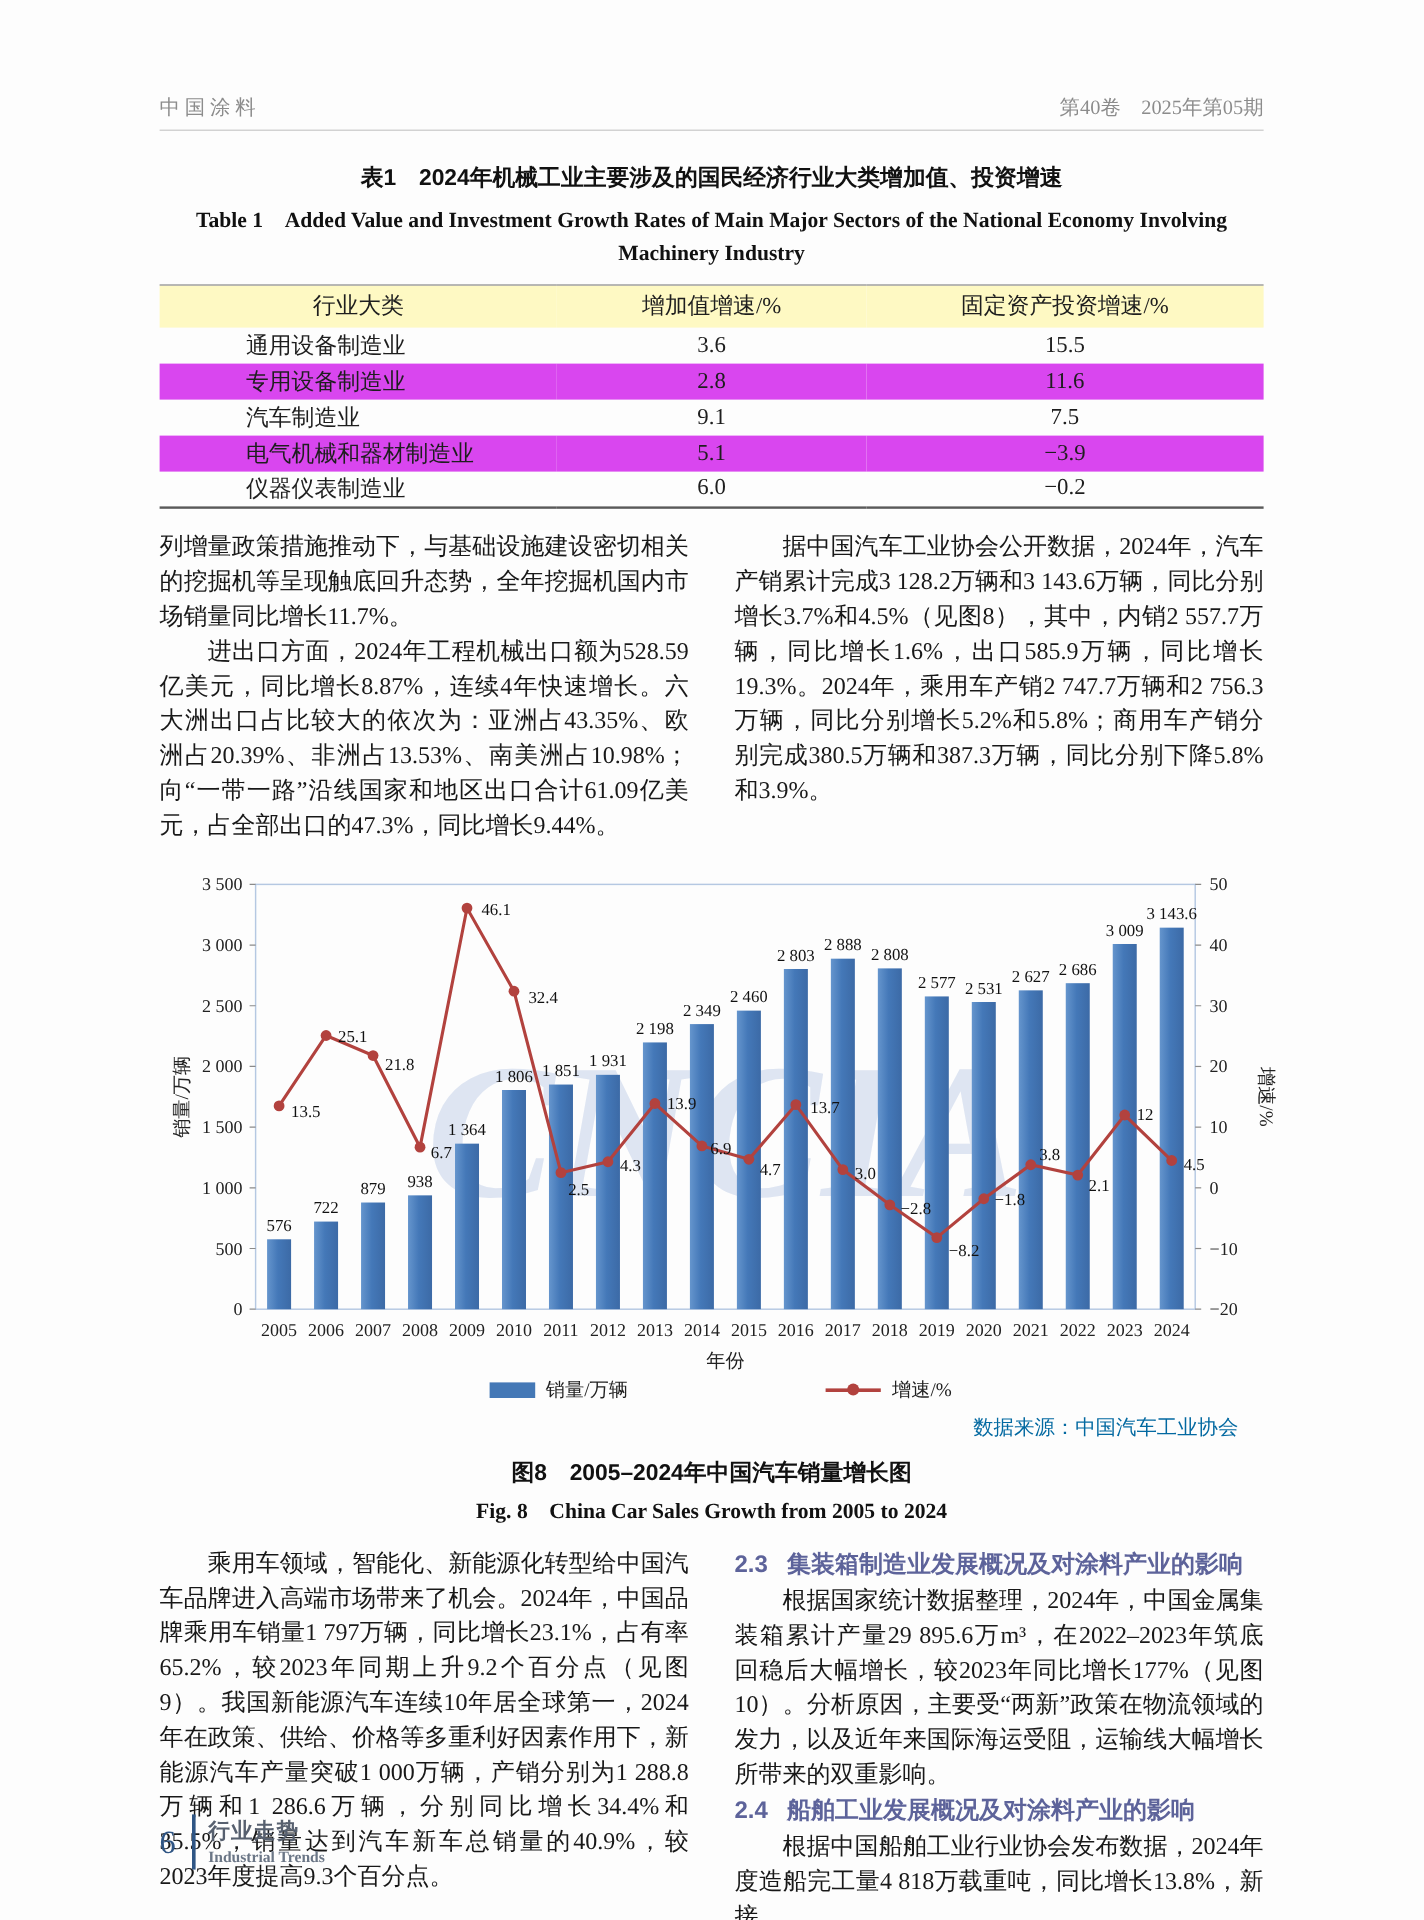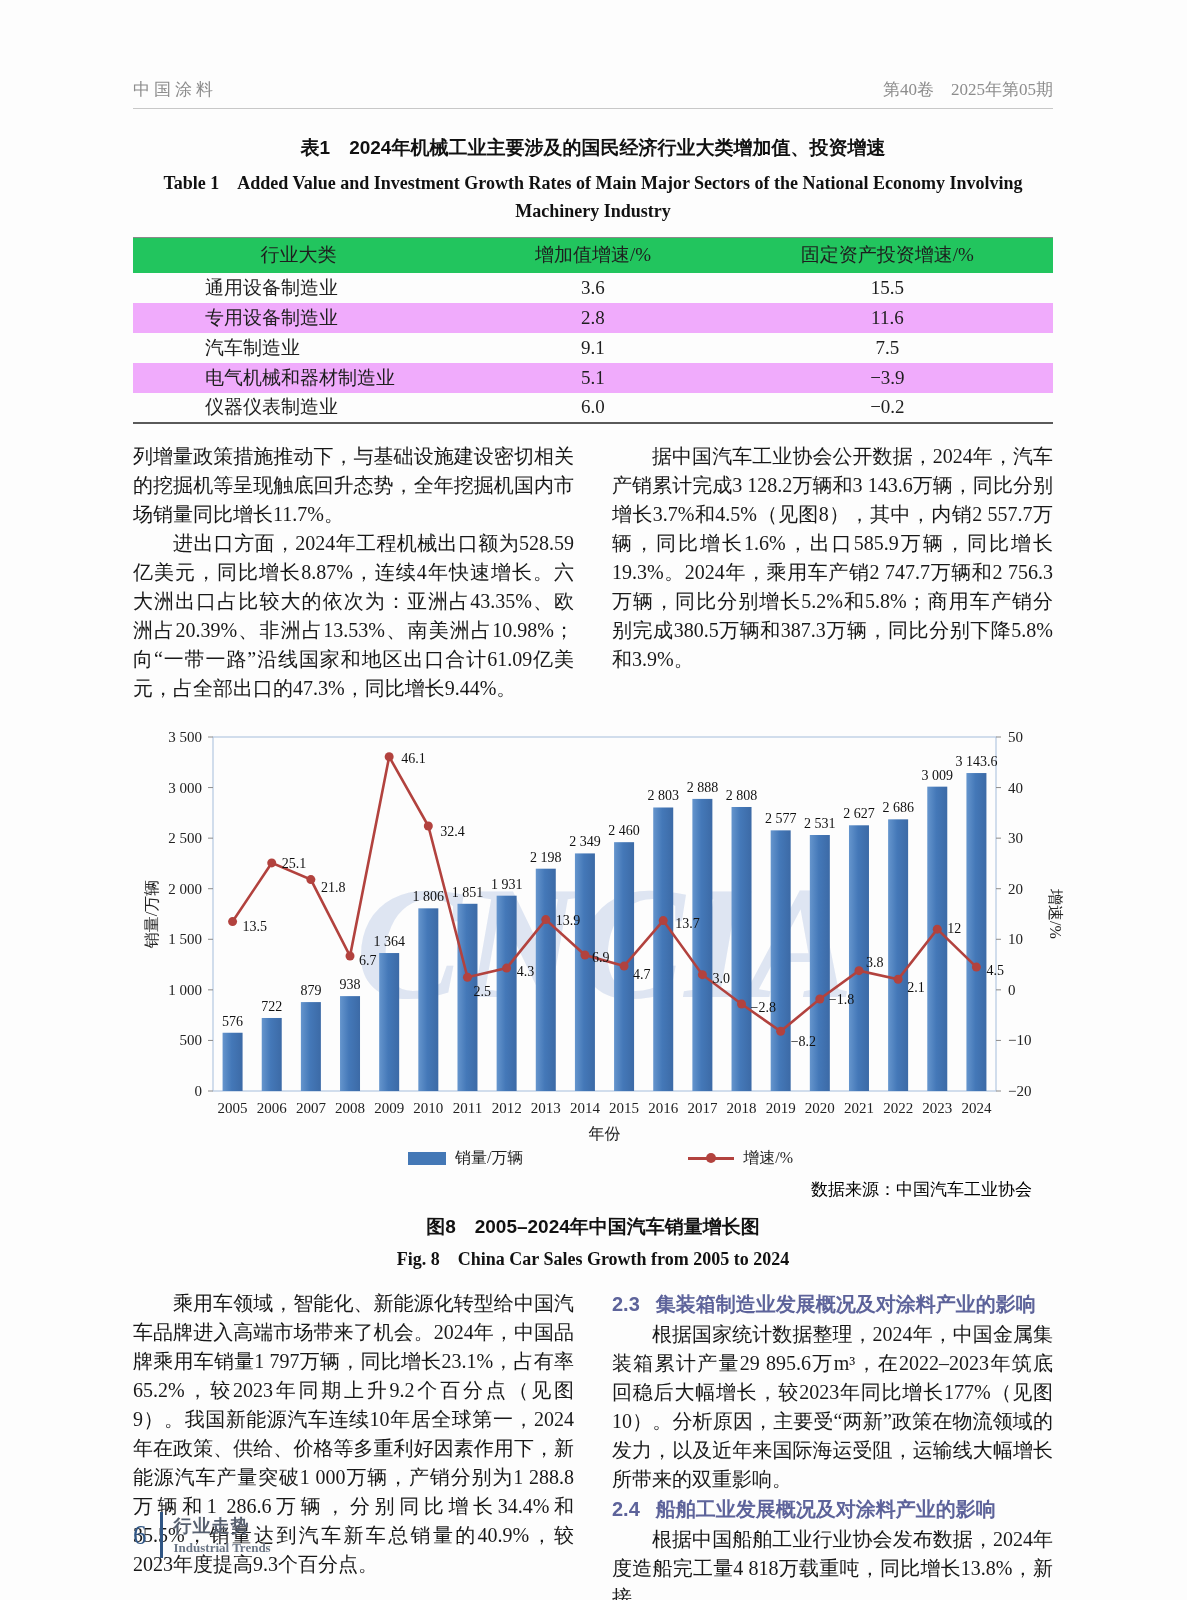--- a/index.html
+++ b/index.html
@@ -21,24 +21,24 @@
 
   
   .tabcap-zh { text-align:center; font-weight:bold; font-size:19px; margin-top:26px;
     font-family:"Liberation Sans", sans-serif; color:#111; }
   .tabcap-en { text-align:center; font-weight:bold; font-size:18px; line-height:28px;
     margin-top:8px; color:#111; }
 
   
   table { width:100%; border-collapse:collapse; margin-top:12px;
     border-top:1px solid #8a8a8a; border-bottom:2px solid #5a5a5a; font-size:19px; }
-  thead th { background:#22c55e; font-weight:normal; height:35px; text-align:center; }
+  thead th { background:#fef9c3; font-weight:normal; height:35px; text-align:center; }
   tbody td { height:30px; text-align:center; }
   tbody td:first-child { text-align:left; padding-left:72px;margin-top:36px; }
-  tr.shaded { background:#f0abfc; }
+  tr.shaded { background:#d946ef; }
 
   
   .twocol { display:flex; gap:38px; margin-top:18px; }
   .col { width:448px; text-align:justify; text-justify:inter-ideograph;
     font-size:20px; line-height:29px; color:#181818; }
   .col p { text-indent:2em; }
   .col p.noindent { text-indent:0; }
   .subhead { font-family:"Liberation Sans", sans-serif; font-weight:bold;
     font-size:20px; line-height:31px; color:#2a2a2a; }
   .subhead .num { color:#757a9e; margin-right:16px; font-weight:bold; }
@@ -47,21 +47,21 @@
   
   .chartblock { width:935px; margin:16px auto 0; }
   #chart-svg { display:block; }
   .legend { display:flex; justify-content:center; gap:165px; font-size:16px;
     margin-top:4px; color:#222; }
   .legend-item { display:flex; align-items:center; gap:9px; }
   .swatch-bar { width:38px; height:13px; background:#4478b6; }
   .swatch-line { position:relative; width:46px; height:3px; background:#b2423e; }
   .swatch-line::after { content:""; position:absolute; left:18px; top:-3.5px;
     width:10px; height:10px; border-radius:50%; background:#b2423e; }
-  .datasource { text-align:right; color:#000000; font-size:17px; margin-top:9px;
+  .datasource { text-align:right; color:#0369a1; font-size:17px; margin-top:9px;
     padding-right:36px; }
 
   .figcap-zh { text-align:center; font-weight:bold; font-size:19px; margin-top:13px;
     font-family:"Liberation Sans", sans-serif; color:#111; }
   .figcap-en { text-align:center; font-weight:bold; font-size:18px; margin-top:7px; color:#111; }
 
   
   .pagefooter { position:absolute; left:133px; bottom:42px; display:flex; align-items:center; }
   .pagenum { font-size:27px; color:#2f5584; margin-right:13px; }
   .footbar { width:3px; height:46px; background:#2f5584; margin-right:11px; }

